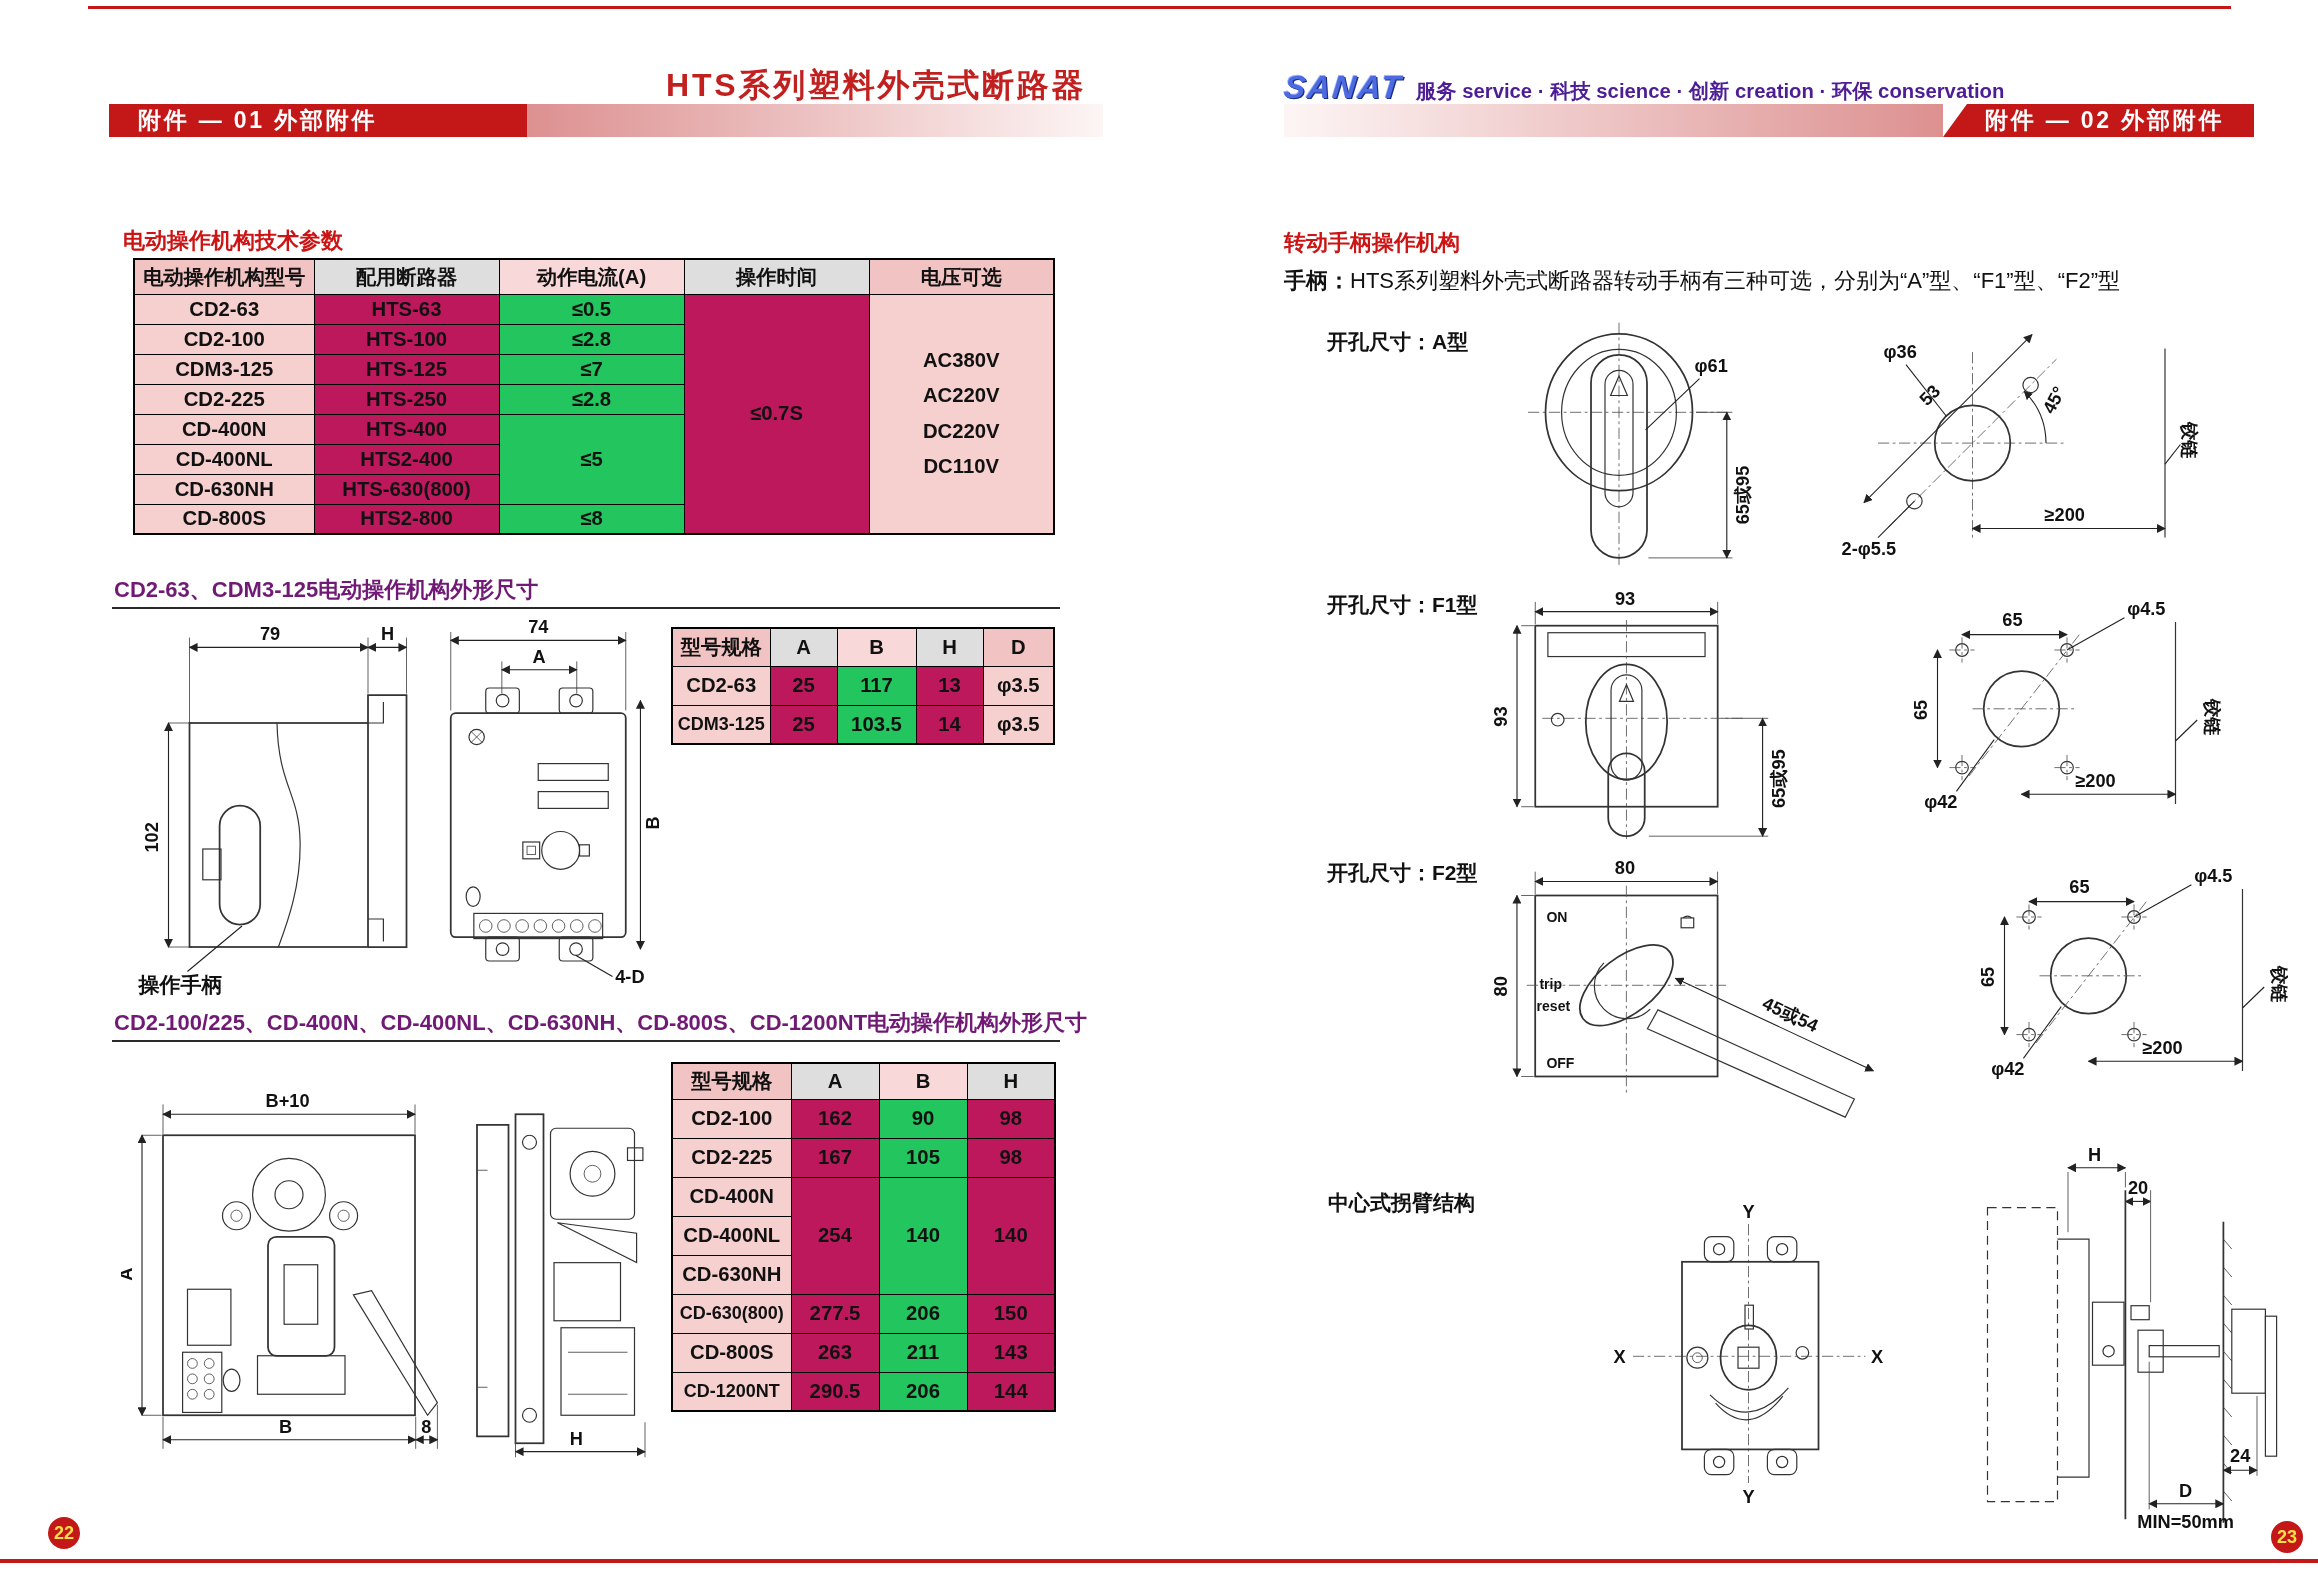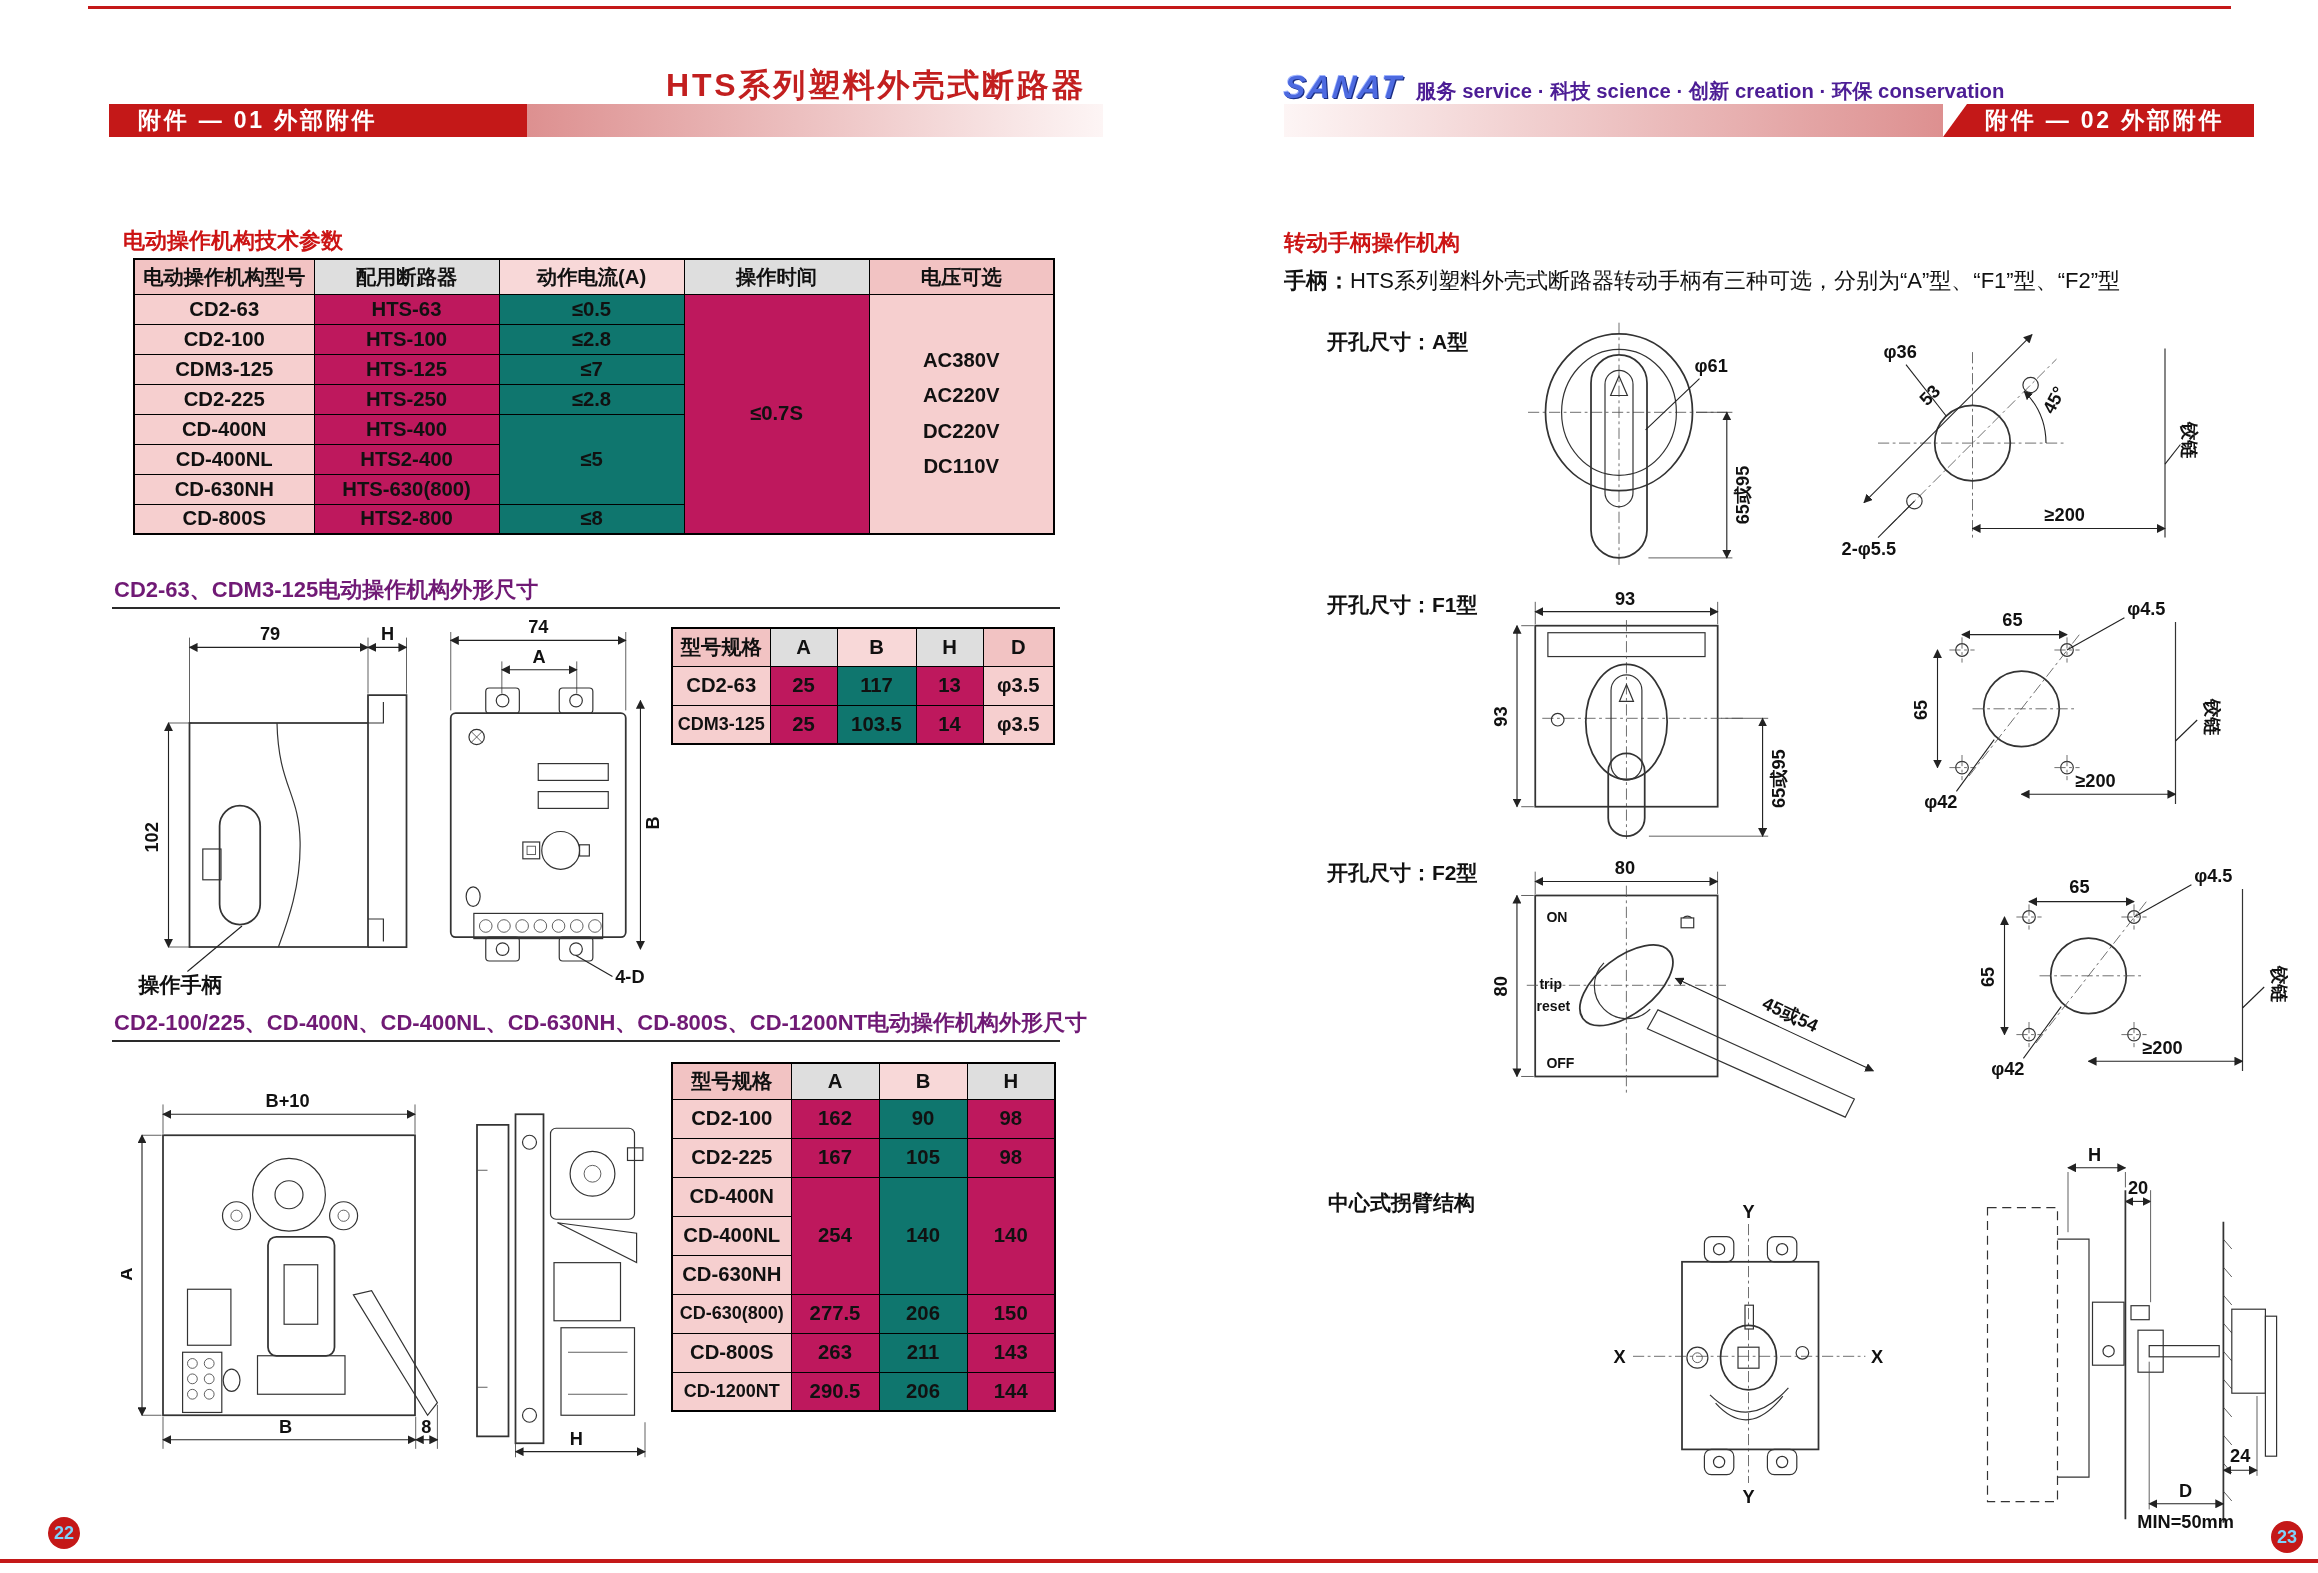--- a/index.html
+++ b/index.html
@@ -23,24 +23,24 @@
   .rule-blk{background:#2a2a2a;height:2.1px;}
   .para{font-size:22px;color:#111;white-space:nowrap;}
   .para b{font-weight:bold;}
   .lbl{font-size:21px;font-weight:bold;color:#111;white-space:nowrap;}
   
   table.tb{border-collapse:collapse;table-layout:fixed;border:2.1px solid #000;}
   table.tb td{border:1.4px solid #000;text-align:center;vertical-align:middle;
               font-size:20.3px;font-weight:bold;padding:0;overflow:hidden;}
   .c-pkh{background:#f2c3c3;} .c-pk{background:#f6cfcf;}
   .c-gyh{background:#dedede;} .c-gy{background:#be185d;}
-  .c-lph{background:#f8d8d8;} .c-lp{background:#0f766e;margin-left:30px;}
+  .c-lph{background:#f8d8d8;} .c-lp{background:#22c55e;margin-left:30px;}
   .volt div{line-height:1.75;}
   
-  .pgdot{width:32px;height:32px;border-radius:50%;background:#c41818;color:#7dd3fc;
+  .pgdot{width:32px;height:32px;border-radius:50%;background:#c41818;color:#fde047;
          font-size:18px;font-weight:bold;text-align:center;line-height:32px;}
   
   .ln{fill:none;stroke:#333;stroke-width:2.5;}
   .ln2{fill:none;stroke:#333;stroke-width:1.7;}
   .thin{fill:none;stroke:#444;stroke-width:1.2;}
   .cl{fill:none;stroke:#555;stroke-width:1.2;stroke-dasharray:16 5 4 5;}
   .dsh{fill:none;stroke:#333;stroke-width:1.7;stroke-dasharray:13 8;}
   .dm{fill:none;stroke:#222;stroke-width:1.6;}
   text.dt{font:bold 26px "Liberation Sans","DejaVu Sans",sans-serif;fill:#111;}
   text.dts{font:bold 20px "Liberation Sans","DejaVu Sans",sans-serif;fill:#111;}

